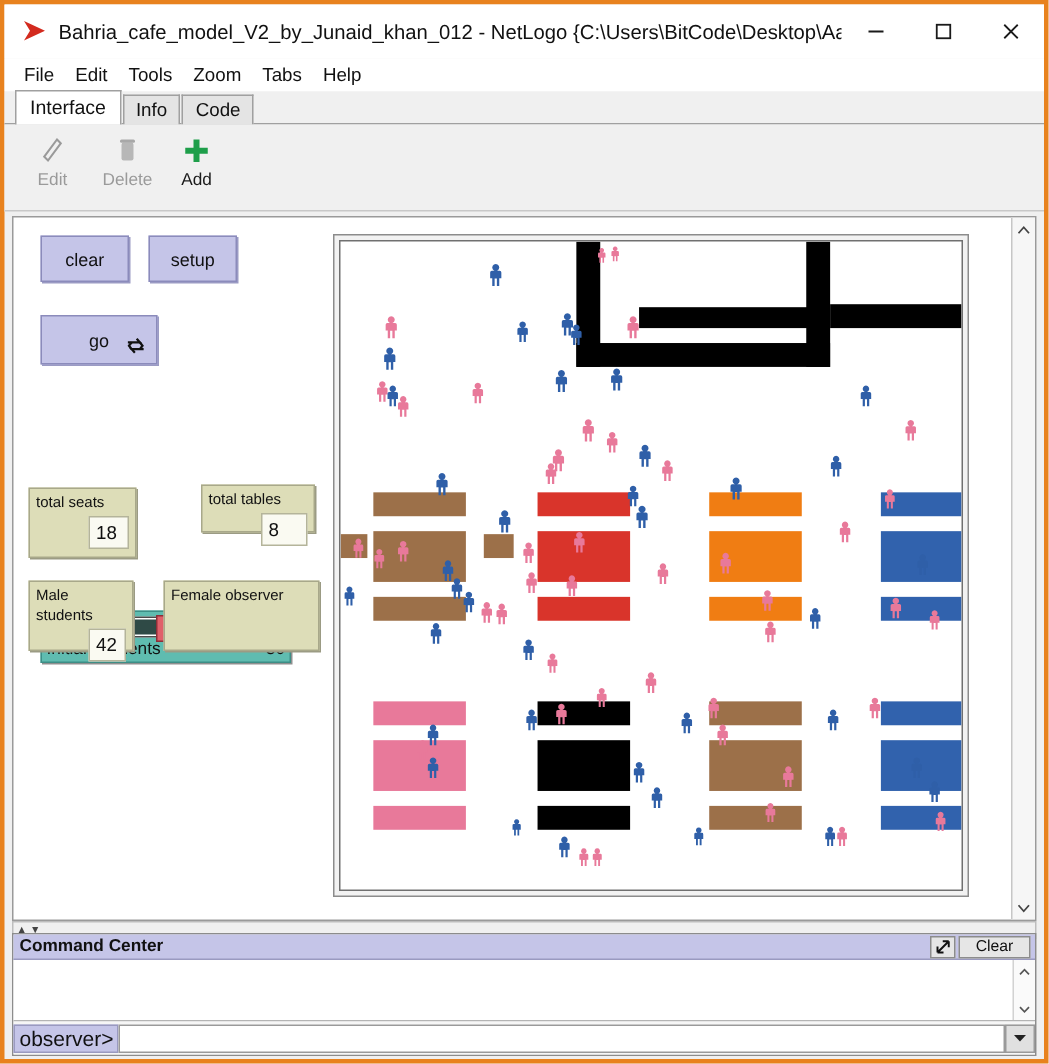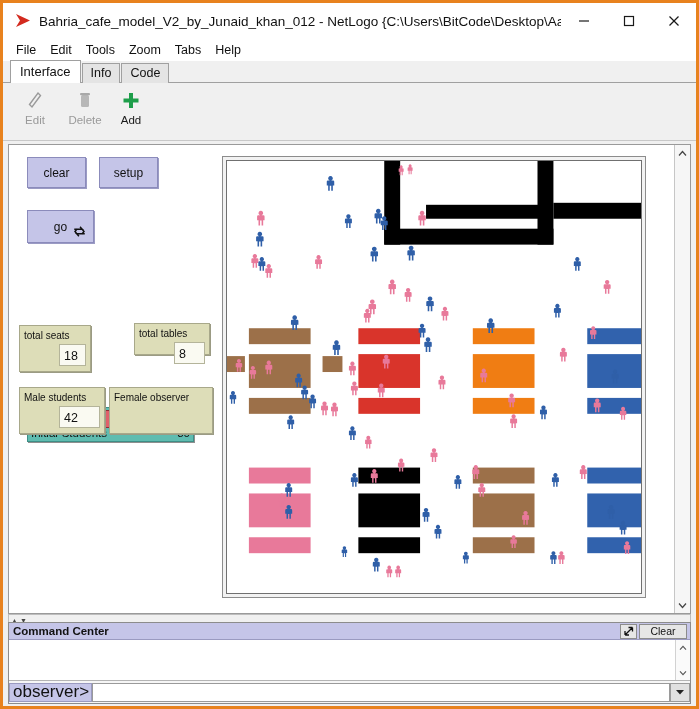--- a/index.html
+++ b/index.html
@@ -137,21 +137,21 @@
            margin-right:3px;box-sizing:border-box;}
   .ccout{position:absolute;left:0;right:0;top:17px;height:41px;background:#fff;
          border-bottom:1px solid #b4b4b4;box-sizing:border-box;}
   .ccoutscroll{position:absolute;right:0;top:0;bottom:0;width:15px;background:#fafafa;
                border-left:1px solid #d2d2d2;box-sizing:border-box;}
   .ccoutscroll .a{height:15px;display:flex;align-items:center;justify-content:center;}
   .ccoutscroll .b{position:absolute;bottom:0;left:0;right:0;height:15px;
                   display:flex;align-items:center;justify-content:center;}
   .ccprompt{position:absolute;left:0;right:0;bottom:0;height:22px;display:flex;align-items:center;
             background:#f6f6f6;box-sizing:border-box;}
-  .promptlbl{font-size:17px;color:#111;background:#c5c5e8;padding:2px 2px 2px 3px;
+  .promptlbl{font-size:14px;color:#111;background:#c5c5e8;padding:2px 2px 2px 3px;
              border:1px solid #9a9ac0;box-sizing:border-box;height:19px;display:flex;align-items:center;text-align:center;}
   .promptinput{flex:1 1 auto;height:19px;background:#fff;border:1px solid #9a9a9a;
                margin:0 0 0 0;box-sizing:border-box;}
   .promptcaret{width:20px;height:19px;background:#e0e0e0;border:1px solid #9a9a9a;
                display:flex;align-items:center;justify-content:center;box-sizing:border-box;}
 </style>
 </head>
 <body>
 
 <div class="window">
@@ -269,21 +269,21 @@
   <div class="ifacepane">
 
     <div class="nlbutton" style="left:18px;top:12px;width:59px;height:31px;">
       <span class="blabel">clear</span>
     </div>
 
     <div class="nlbutton" style="left:90px;top:12px;width:59px;height:31px;">
       <span class="blabel">setup</span>
     </div>
 
-    <div class="nlbutton" style="left:18px;top:65px;width:67px;height:33px;">
+    <div class="nlbutton" style="left:18px;top:65px;width:78px;height:33px;">
       <span class="blabel">go</span>
       <span class="forever">
         <svg width="13" height="13" viewBox="0 0 13 13">
           <path d="M2 4.2 h7.2 l-1.6 -1.8 M11 8.8 h-7.2 l1.6 1.8" fill="none" stroke="#111" stroke-width="1.5" stroke-linecap="square"></path>
           <path d="M9.2 4.2 l1.8 2.3 l-1.8 2.3 M3.8 8.8 l-1.8 -2.3 l1.8 -2.3" fill="none" stroke="#111" stroke-width="1.5"></path>
         </svg>
       </span>
     </div>
 
     <div class="slider">
@@ -300,21 +300,21 @@
     <div class="monitor" style="left:10px;top:180px;width:72px;height:47px;">
       <div class="mlabel">total seats</div>
       <div class="mvalbox"><span class="mval">18</span></div>
     </div>
 
     <div class="monitor" style="left:125px;top:178px;width:76px;height:32px;">
       <div class="mlabel">total tables</div>
       <div class="mvalbox"><span class="mval">8</span></div>
     </div>
 
-    <div class="monitor" style="left:10px;top:242px;width:86px;height:47px;">
+    <div class="monitor" style="left:10px;top:242px;width:70px;height:47px;">
       <div class="mlabel">Male students</div>
       <div class="mvalbox"><span class="mval">42</span></div>
     </div>
 
     <div class="monitor" style="left:100px;top:242px;width:104px;height:47px;">
       <div class="mlabel">Female observer</div>
     </div>
 
     <div class="worldouter">
       <div class="worldinner">

